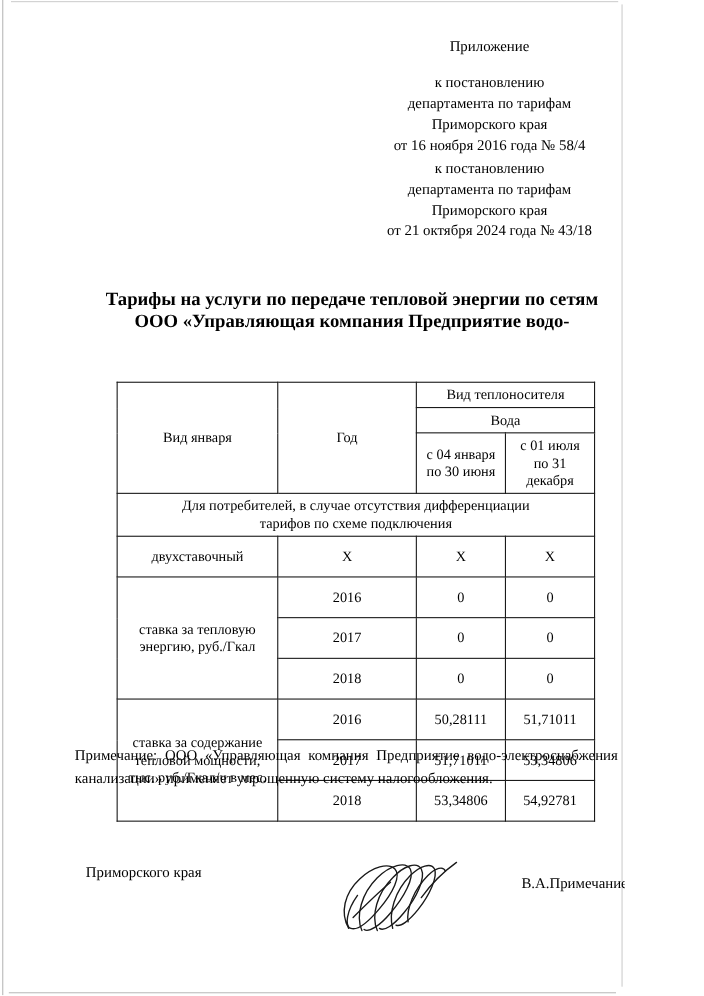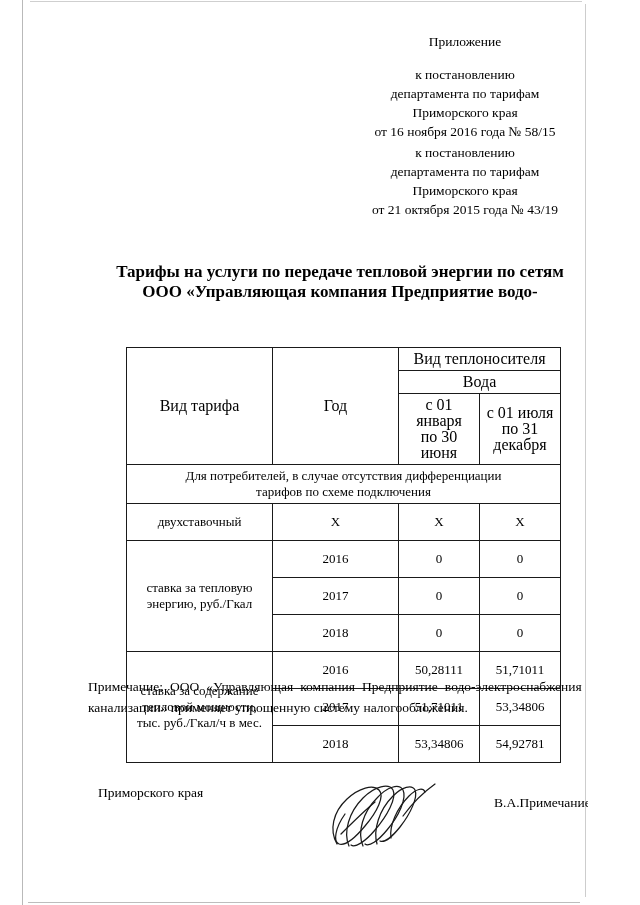--- a/index.html
+++ b/index.html
@@ -11,21 +11,20 @@
     font-family: "Liberation Serif", "DejaVu Serif", serif;
     color: #000000;
   }
   .page {
     position: relative;
     width: 568px;
     height: 905px;
     background: #ffffff;
     box-sizing: border-box;
     overflow: hidden;
-    margin-left: 20px;
   }
   
   .scan-edge-left {
     position: absolute;
     left: 2px; top: 0; bottom: 0;
     width: 1px;
     background: #b9b9b9;
   }
   .scan-edge-top {
     position: absolute;
@@ -101,21 +100,21 @@
     text-align: center;
     vertical-align: middle;
     padding: 3px 2px;
     line-height: 16px;
   }
   .c-tarif { width: 146px; }
   .c-god   { width: 126px; }
   .c-p1    { width: 81px; }
   .c-p2    { width: 81px; }
 
-  .hcell { font-size: 16px; }
+  .hcell { font-size: 13px; }
   .period-cell { line-height: 15.5px; padding: 2px 1px; }
   .span-note { line-height: 18px; padding: 5px 4px; }
   .row-tall td { height: 30px; }
   .cell-left-label { line-height: 17px; }
 
   
   .note {
     position: absolute;
     left: 68px;
     top: 676px;
@@ -156,56 +155,56 @@
   <div class="scan-edge-left"></div>
   <div class="scan-edge-top"></div>
   <div class="scan-edge-right"></div>
   <div class="scan-edge-bottom"></div>
 
   <div class="hdr-block hdr-1">
     <div class="first-line">Приложение</div>
     <div>к постановлению</div>
     <div>департамента по тарифам</div>
     <div>Приморского края</div>
-    <div>от 16 ноября 2016 года № 58/15</div>
+    <div>от 16 ноября 2016 года № 58/4</div>
   </div>
 
   <div class="hdr-block hdr-2">
     <div>к постановлению</div>
     <div>департамента по тарифам</div>
     <div>Приморского края</div>
-    <div>от 21 октября 2015 года № 43/19</div>
+    <div>от 21 октября 2024 года № 43/18</div>
   </div>
 
   <div class="doc-title">
     <div>Тарифы на услуги по передаче тепловой энергии по сетям</div>
     <div>ООО «Управляющая компания Предприятие водо-</div>
   </div>
 
   <div class="tbl-wrap">
     <table class="tariff">
       <colgroup>
         <col class="c-tarif">
         <col class="c-god">
         <col class="c-p1">
         <col class="c-p2">
       </colgroup>
       <tbody>
 
         <tr>
-          <td class="hcell" rowspan="3">Вид тарифа</td>
+          <td class="hcell" rowspan="3">Вид января</td>
           <td class="hcell" rowspan="3">Год</td>
           <td class="hcell" colspan="2">Вид теплоносителя</td>
         </tr>
         <tr>
           <td class="hcell" colspan="2">Вода</td>
         </tr>
         <tr>
           <td class="hcell period-cell">
-            <div>с 01 января</div>
+            <div>с 04 января</div>
             <div>по 30 июня</div>
           </td>
           <td class="hcell period-cell">
             <div>с 01 июля</div>
             <div>по 31 декабря</div>
           </td>
         </tr>
 
         <tr>
           <td class="span-note" colspan="4">

